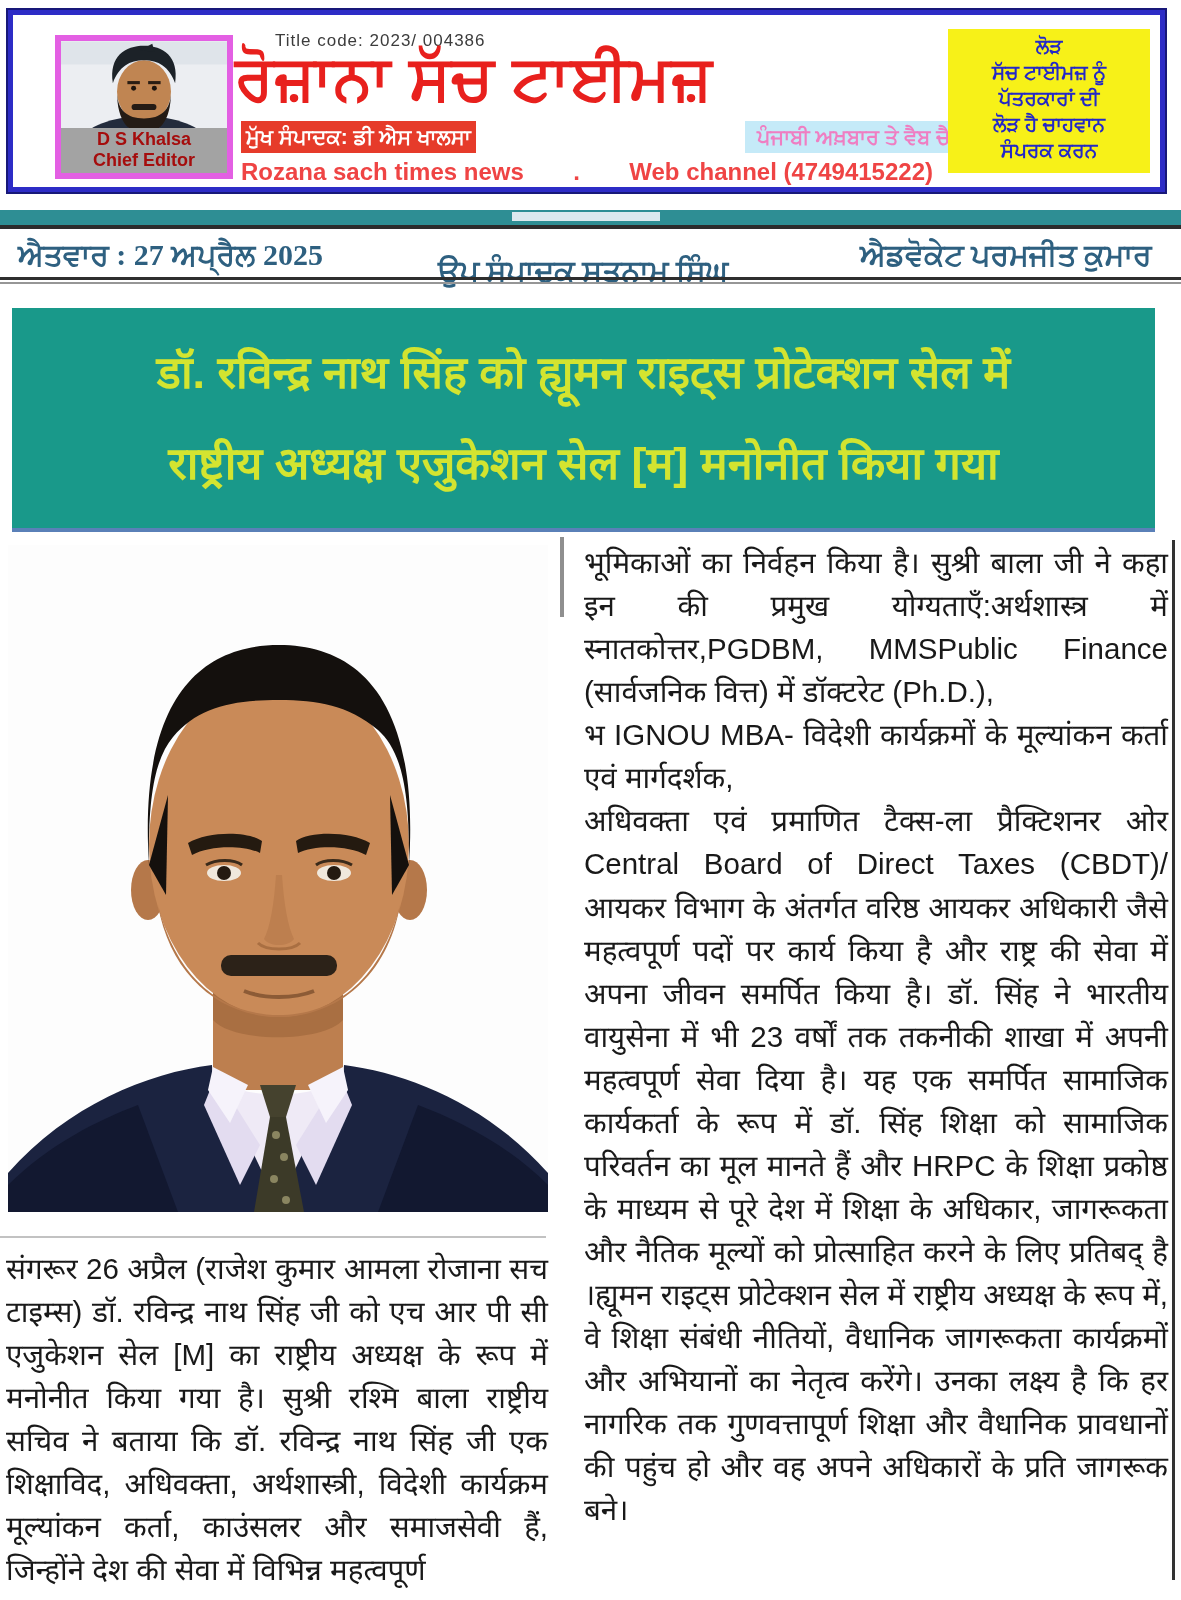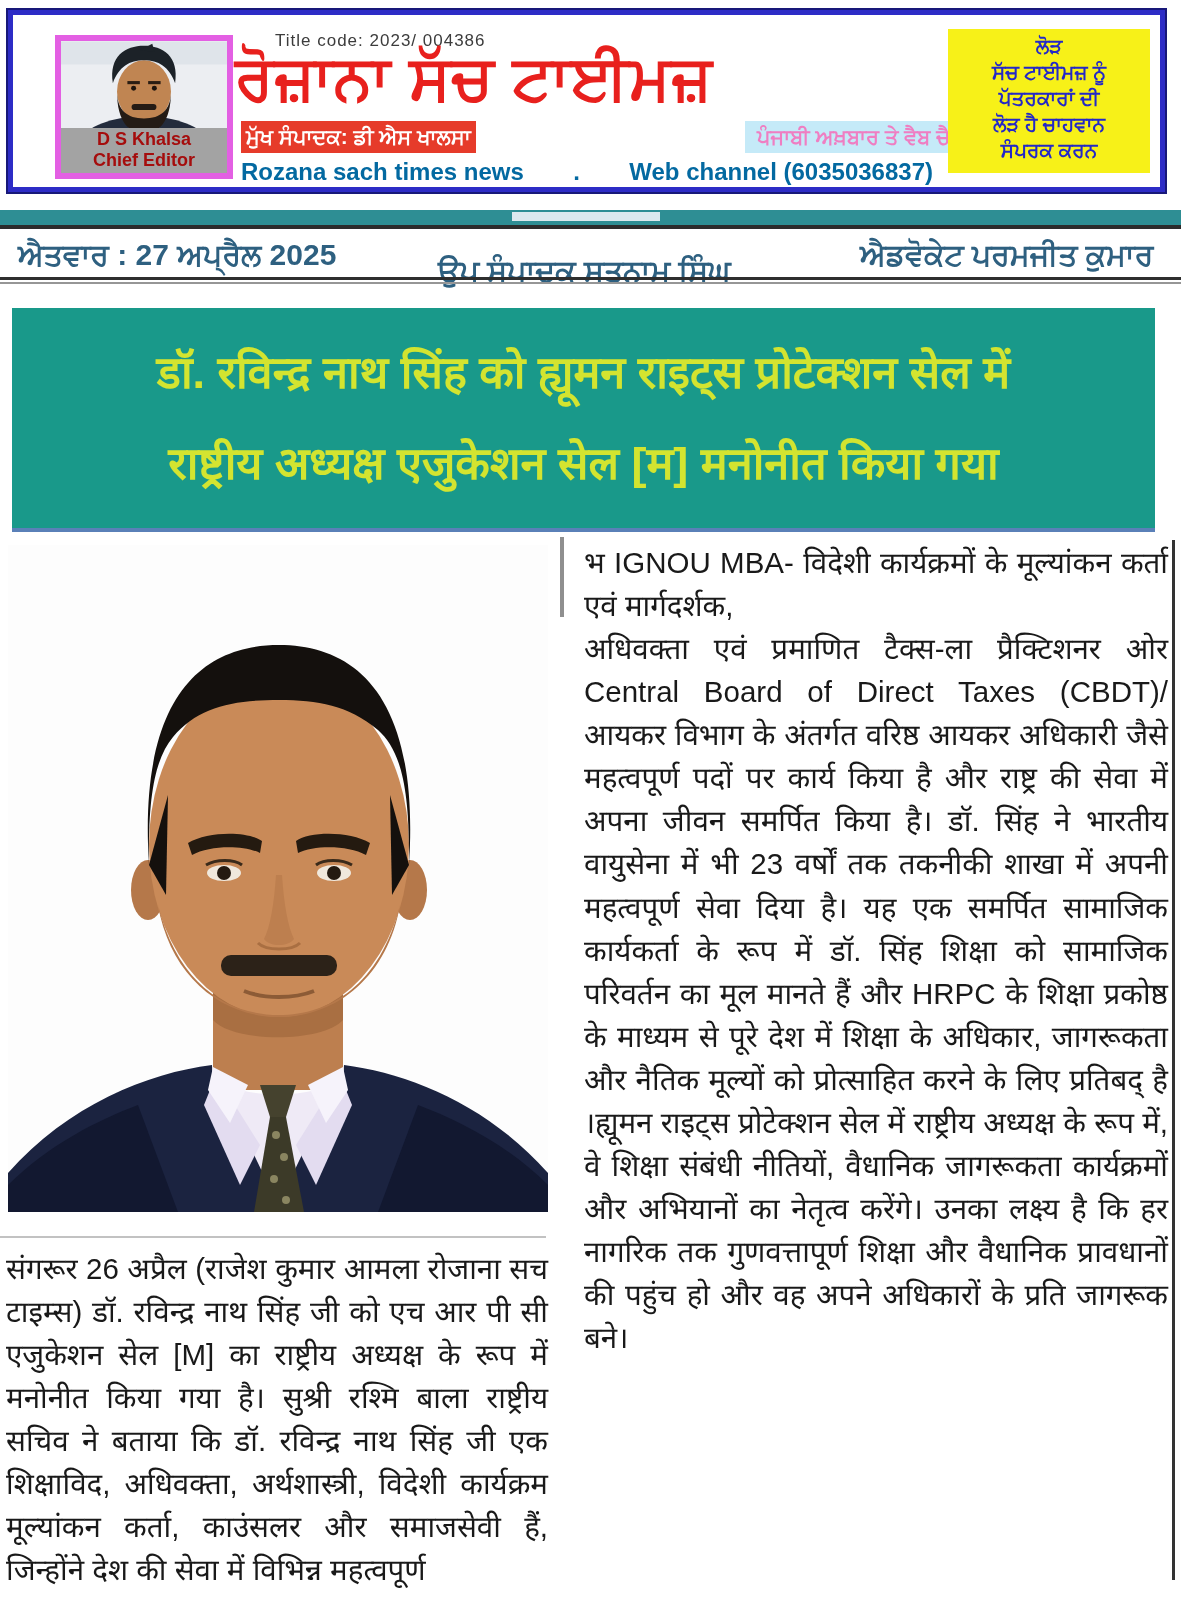--- a/index.html
+++ b/index.html
@@ -17,30 +17,30 @@
                   color:#a50d0d;font-weight:700;font-size:18px;line-height:1.18;
                   text-align:center;padding:1px 0 2px 0;}
   .title-code{left:262px;top:16px;font-size:17px;color:#3c3c3c;letter-spacing:1px;}
   .paper-title{left:222px;top:30px;width:705px;font-size:62px;font-weight:700;
                color:#e8201d;line-height:1.05;letter-spacing:1px;white-space:nowrap;}
   .strip-red{left:228px;top:106px;background:#e63b2a;color:#ffffff;font-weight:700;
              font-size:21px;padding:4px 5px;white-space:nowrap;}
   .strip-blue{left:732px;top:106px;background:#c5eaf8;color:#ef7ec2;font-weight:700;
               font-size:21px;padding:4px 12px;white-space:nowrap;}
   .mast-bottom{left:228px;top:143px;width:692px;display:flex;justify-content:space-between;
-               font-size:24px;font-weight:700;color:#0369a1;white-space:nowrap;}
+               font-size:24px;font-weight:700;color:#ef4444;white-space:nowrap;}
   .yellow-box{right:10px;top:14px;width:202px;height:140px;background:#f7f118;
               color:#2328c8;font-weight:700;font-size:20px;line-height:1.3;
               text-align:center;padding-top:4px;}
 
   
   .teal-bar{left:0;top:210px;width:1181px;height:15px;background:#2e8e94;
             border-bottom:4px solid #2c2c2c;}
   .teal-bar-gap{position:absolute;left:512px;top:2px;width:148px;height:9px;background:#dce9ee;}
-  .dateline{top:238px;font-size:30px;font-weight:600;color:#2e6080;white-space:nowrap;}
+  .dateline{top:238px;font-size:30px;font-weight:600;color:#2e6080;white-space:nowrap;font-family:Liberation Serif, serif;}
   .rule-double{left:0;top:277px;width:1181px;height:2px;
                border-top:3px solid #2e2e2e;border-bottom:2px solid #969696;}
 
   
   .headline-box{left:12px;top:308px;width:1143px;height:220px;background:#19998a;
                 border-bottom:4px solid #5a80b8;display:flex;flex-direction:column;
                 justify-content:center;align-items:center;gap:44px;}
   .headline-line{color:#d3e430;font-size:45px;font-weight:700;line-height:1.05;
                  text-align:center;white-space:nowrap;}
 
@@ -92,21 +92,21 @@
   </div>
 
   <div class="abs title-code">Title code: 2023/ 004386</div>
   <div class="abs paper-title">ਰੋਜ਼ਾਨਾ ਸੱਚ ਟਾਈਮਜ਼</div>
   <div class="abs strip-red">ਮੁੱਖ ਸੰਪਾਦਕ: ਡੀ ਐਸ ਖਾਲਸਾ</div>
   <div class="abs strip-blue">ਪੰਜਾਬੀ ਅਖ਼ਬਾਰ ਤੇ ਵੈਬ ਚੈਨਲ</div>
 
   <div class="abs mast-bottom">
     <span>Rozana sach times news</span>
     <span>.</span>
-    <span>Web channel (6035036837)</span>
+    <span>Web channel (4749415222)</span>
   </div>
 
   <div class="abs yellow-box">
     <div>ਲੋੜ</div>
     <div>ਸੱਚ ਟਾਈਮਜ਼ ਨੂੰ</div>
     <div>ਪੱਤਰਕਾਰਾਂ ਦੀ</div>
     <div>ਲੋੜ ਹੈ ਚਾਹਵਾਨ</div>
     <div>ਸੰਪਰਕ ਕਰਨ</div>
   </div>
 </div>
@@ -178,18 +178,19 @@
 
     <path d="M236,446 C256,454 286,454 306,446" stroke="#8c5b36" stroke-width="4" fill="none"></path>
   </svg>
 </div>
 
 <div class="abs left-rule"></div>
 
 <div class="abs body-text left-col-text">संगरूर 26 अप्रैल (राजेश कुमार आमला रोजाना सच टाइम्स) डॉ. रविन्द्र नाथ सिंह जी को एच आर पी सी एजुकेशन सेल [M] का राष्ट्रीय अध्यक्ष के रूप में मनोनीत किया गया है। सुश्री रश्मि बाला राष्ट्रीय सचिव ने बताया कि डॉ. रविन्द्र नाथ सिंह जी एक शिक्षाविद, अधिवक्ता, अर्थशास्त्री, विदेशी कार्यक्रम मूल्यांकन कर्ता, काउंसलर और समाजसेवी हैं, जिन्होंने देश की सेवा में विभिन्न महत्वपूर्ण</div>
 
 <div class="abs body-text right-col">
+  <p>भूमिकाओं का निर्वहन किया है। सुश्री बाला जी ने कहा इन की प्रमुख योग्यताएँ:अर्थशास्त्र में स्नातकोत्तर,PGDBM, MMSPublic Finance (सार्वजनिक वित्त) में डॉक्टरेट (Ph.D.),</p>
   <p>भ IGNOU MBA- विदेशी कार्यक्रमों के मूल्यांकन कर्ता एवं मार्गदर्शक,</p>
   <p>अधिवक्ता एवं प्रमाणित टैक्स-ला प्रैक्टिशनर ओर Central Board of Direct Taxes (CBDT)/ आयकर विभाग के अंतर्गत वरिष्ठ आयकर अधिकारी जैसे महत्वपूर्ण पदों पर कार्य किया है और राष्ट्र की सेवा में अपना जीवन समर्पित किया है। डॉ. सिंह ने भारतीय वायुसेना में भी 23 वर्षों तक तकनीकी शाखा में अपनी महत्वपूर्ण सेवा दिया है। यह एक समर्पित सामाजिक कार्यकर्ता के रूप में डॉ. सिंह शिक्षा को सामाजिक परिवर्तन का मूल मानते हैं और HRPC के शिक्षा प्रकोष्ठ के माध्यम से पूरे देश में शिक्षा के अधिकार, जागरूकता और नैतिक मूल्यों को प्रोत्साहित करने के लिए प्रतिबद् है ।ह्यूमन राइट्स प्रोटेक्शन सेल में राष्ट्रीय अध्यक्ष के रूप में, वे शिक्षा संबंधी नीतियों, वैधानिक जागरूकता कार्यक्रमों और अभियानों का नेतृत्व करेंगे। उनका लक्ष्य है कि हर नागरिक तक गुणवत्तापूर्ण शिक्षा और वैधानिक प्रावधानों की पहुंच हो और वह अपने अधिकारों के प्रति जागरूक बने।</p>
 </div>
 
 <div class="abs col-divider-short"></div>
 <div class="abs edge-rule"></div>
 
 </body></html>

